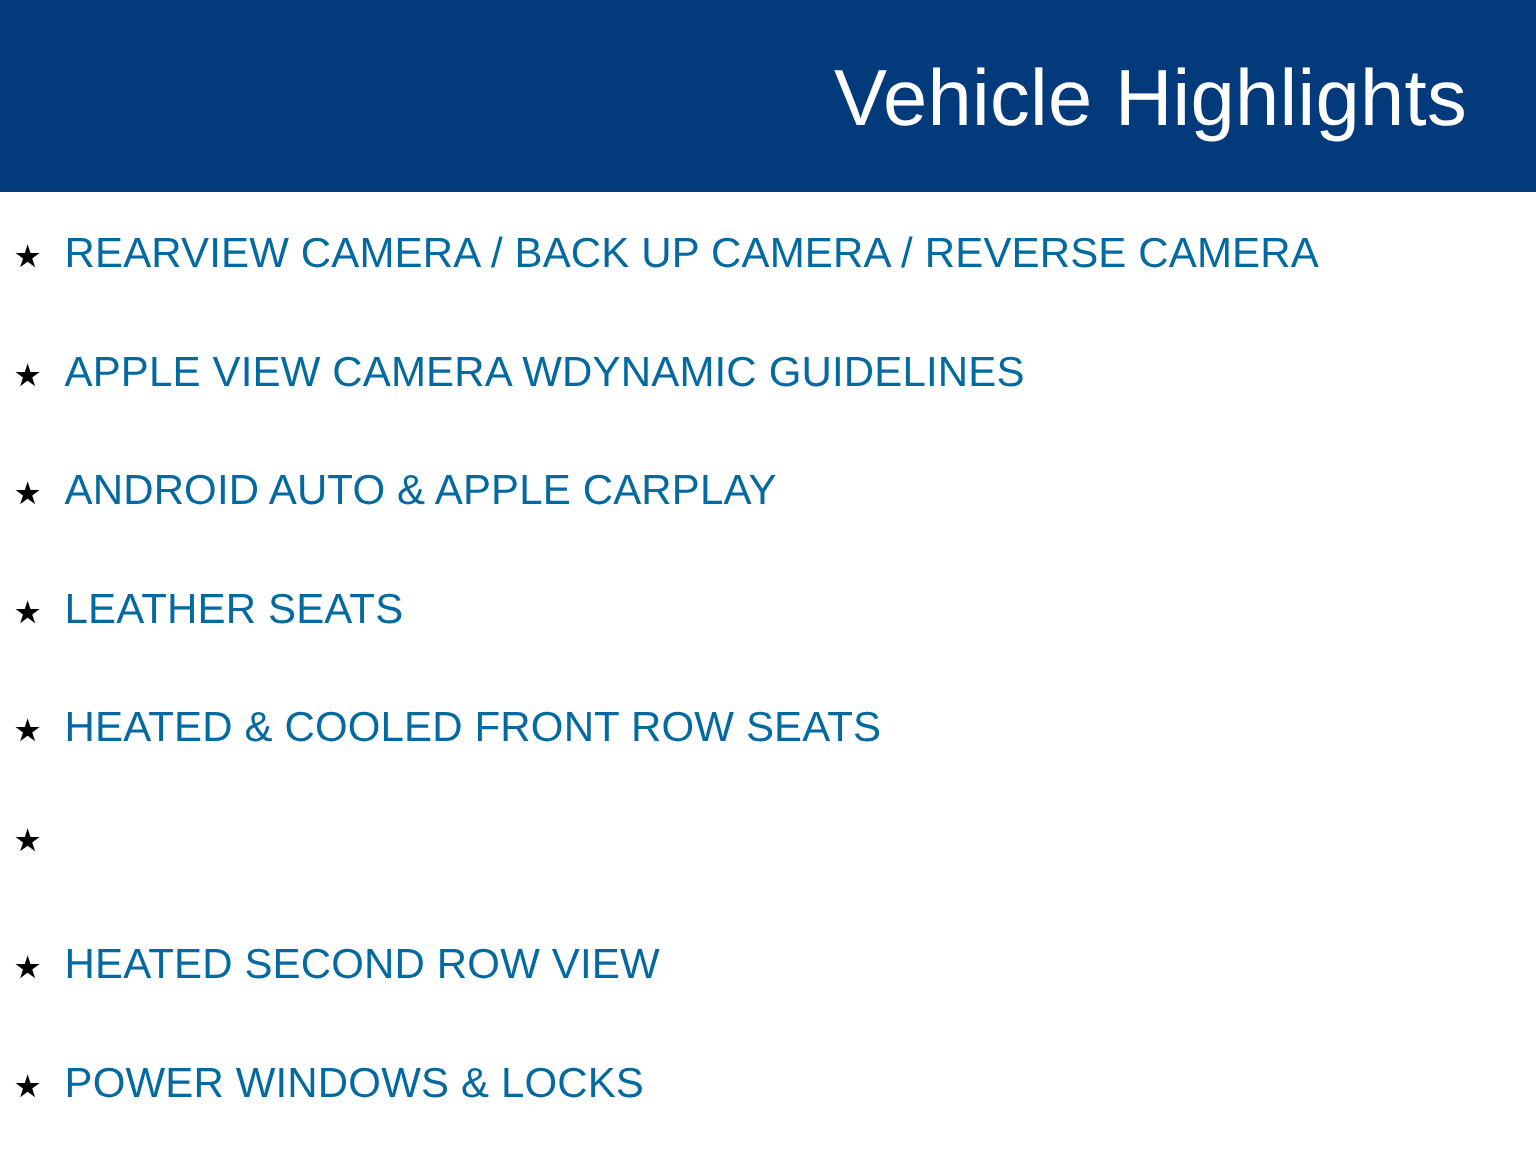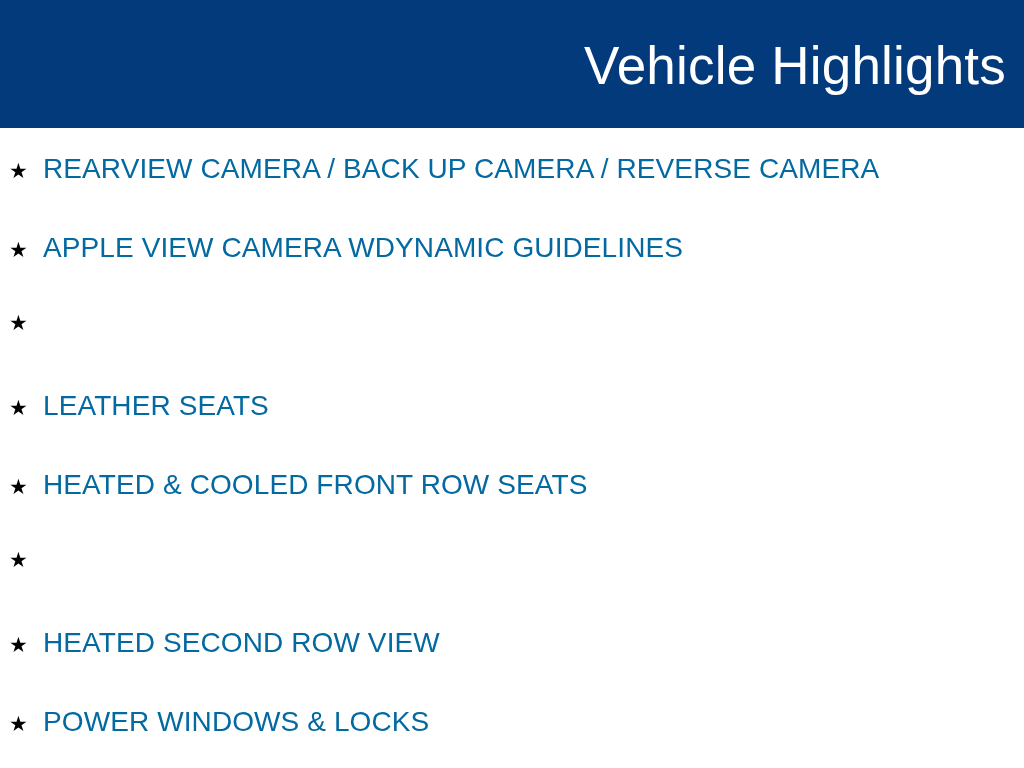--- a/index.html
+++ b/index.html
@@ -27,21 +27,21 @@
     position: absolute;
     top: 0;
     left: 0;
     width: 1024px;
     height: 128px;
     background: #033a7b;
     box-sizing: border-box;
     display: flex;
     align-items: center;
     justify-content: flex-end;
-    padding-right: 18px;
+    padding-right: 46px;
   }
 
   .header-title {
     color: #ffffff;
     font-family: "Liberation Sans", sans-serif;
     font-size: 53px;
     font-weight: 400;
     letter-spacing: 0.2px;
     line-height: 1;
     white-space: nowrap;
@@ -109,20 +109,21 @@
       <span class="highlight-label">REARVIEW CAMERA / BACK UP CAMERA / REVERSE CAMERA</span>
     </li>
 
     <li class="highlight-item">
       <span class="bullet-star">★</span>
       <span class="highlight-label">APPLE VIEW CAMERA WDYNAMIC GUIDELINES</span>
     </li>
 
     <li class="highlight-item">
       <span class="bullet-star">★</span>
+      <span class="highlight-label">ANDROID AUTO &amp; APPLE CARPLAY</span>
     </li>
 
     <li class="highlight-item">
       <span class="bullet-star">★</span>
       <span class="highlight-label">LEATHER SEATS</span>
     </li>
 
     <li class="highlight-item">
       <span class="bullet-star">★</span>
       <span class="highlight-label">HEATED &amp; COOLED FRONT ROW SEATS</span>

